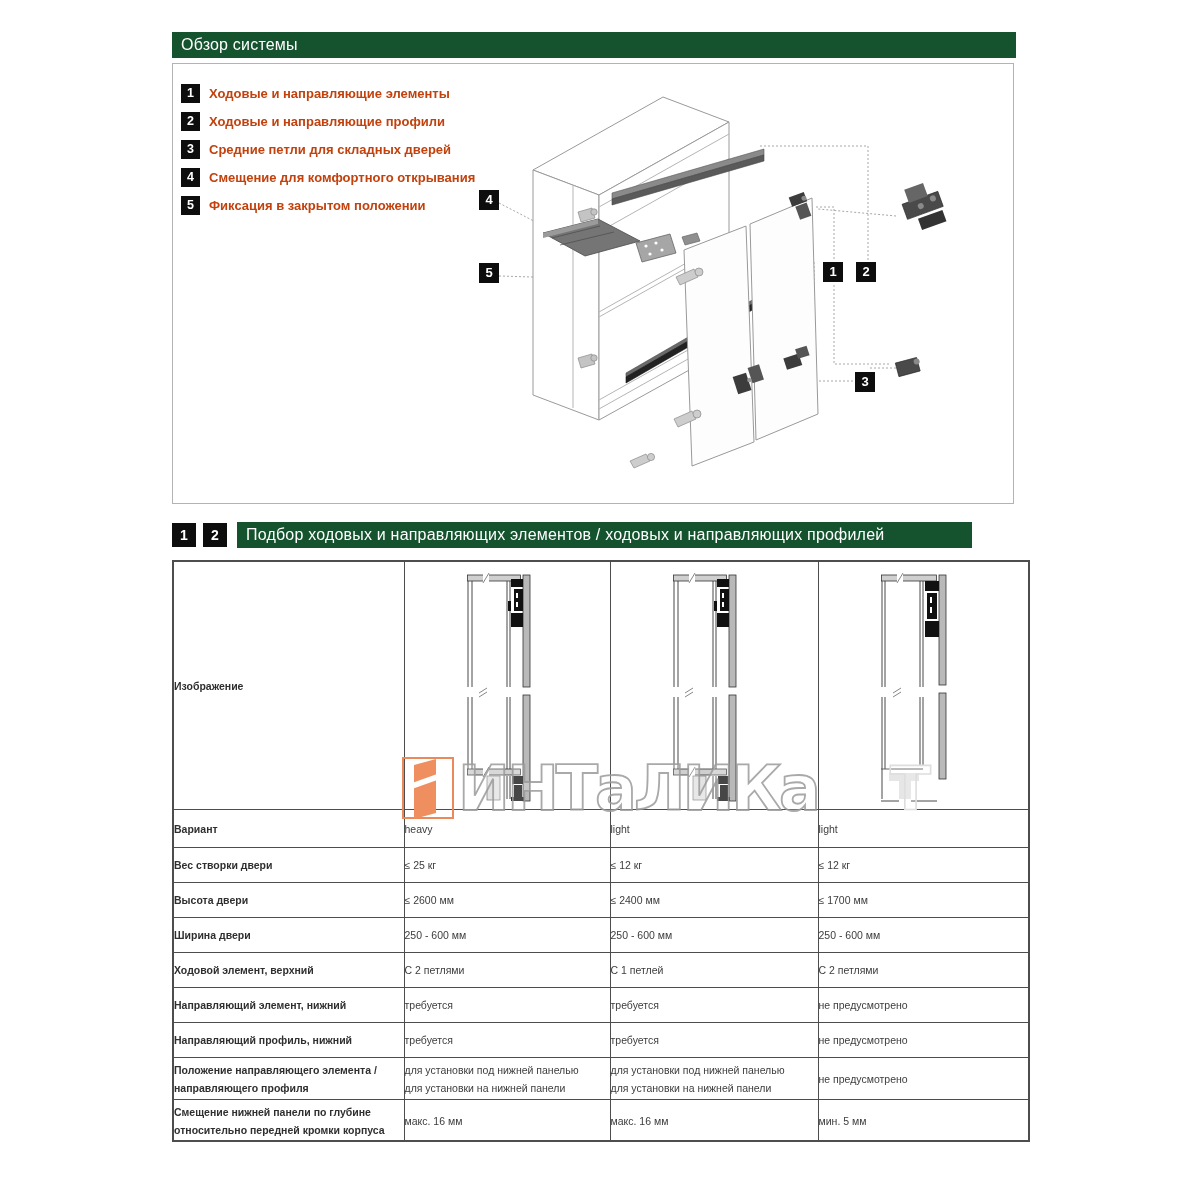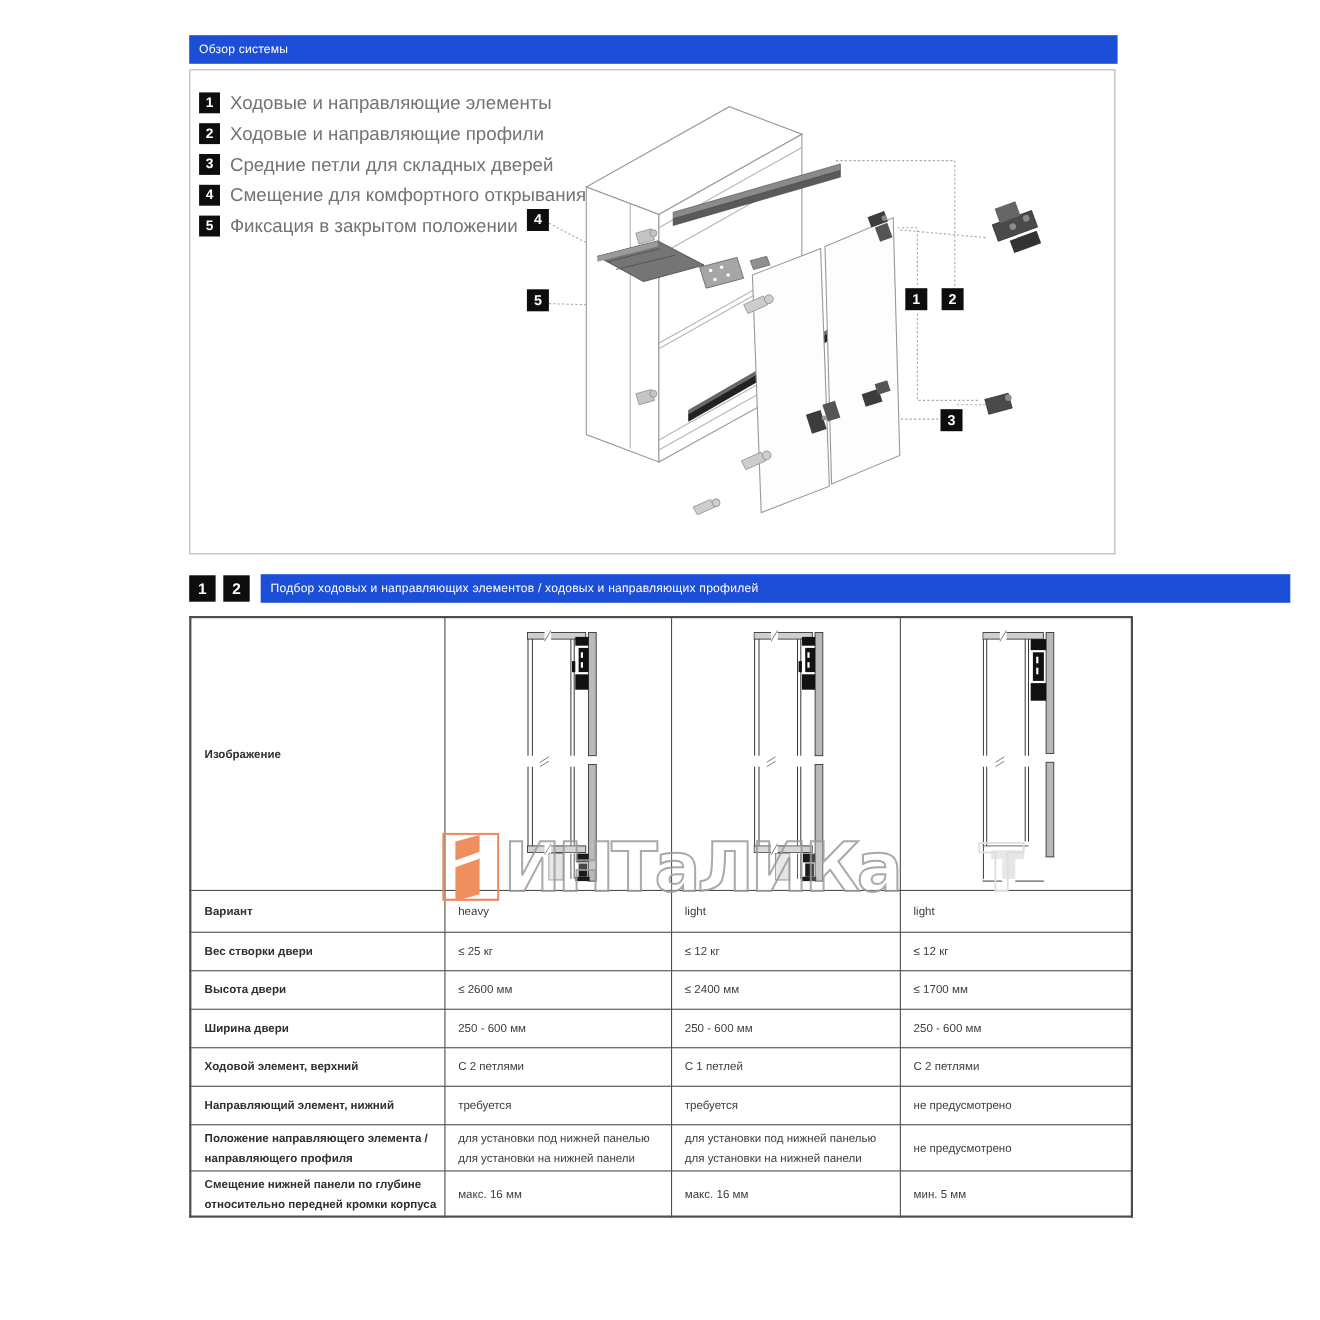--- a/index.html
+++ b/index.html
@@ -2,36 +2,36 @@
 <html><head>
 <meta charset="utf-8">
 <style>
   html,body{margin:0;padding:0;}
   body{
     width:1200px;height:1200px;position:relative;background:#ffffff;
     font-family:"Liberation Sans",sans-serif;color:#333;overflow:hidden;
   }
   .abs{position:absolute;}
   
-  .secbar{background:#1d4ed8;color:#fff;font-size:11px;line-height:26px;height:26px;
+  .secbar{background:#14532d;color:#fff;font-size:16px;line-height:26px;height:26px;
           padding-left:9px;box-sizing:border-box;letter-spacing:.2px;}
   
   .ovbox{border:1px solid #b3b3b3;box-sizing:border-box;background:#fff;}
   
   .legend-item{display:flex;align-items:center;margin-bottom:9px;height:19px;}
   .badge{background:#0d0d0d;color:#fff;font-weight:bold;text-align:center;
          display:inline-block;}
   .badge.s19{width:19px;height:19px;line-height:19px;font-size:12.5px;}
   .badge.s24{width:24px;height:24px;line-height:24px;font-size:14px;}
   .badge.diag{width:20px;height:20px;line-height:20px;font-size:13px;position:absolute;}
-  .legend-label{font-weight:normal;font-size:17px;margin-left:9px;color:#737373;white-space:nowrap;}
+  .legend-label{font-weight:bold;font-size:13px;margin-left:9px;color:#c2410c;white-space:nowrap;}
   
   table.spec{border-collapse:collapse;table-layout:fixed;width:856px;border:2px solid #4d4d4d;}
   table.spec td{border:1px solid #4d4d4d;vertical-align:middle;
-                padding:2px 6px 2px 12px;box-sizing:border-box;}
+                padding:2px 6px 2px 0;box-sizing:border-box;}
   .lbl{font-weight:bold;font-size:10.5px;color:#2f2f2f;white-space:pre-line;line-height:1.45;}
   .val{font-size:10.5px;color:#3d3d3d;white-space:pre-line;line-height:1.5;text-align:center;}
   td.imgcell{vertical-align:top;}
   td.imgcell svg{display:block;margin:8px 0 0 62px;}
   
   .wm{pointer-events:none;}
 </style>
 </head>
 <body>
 
@@ -165,21 +165,21 @@
 </svg>
 
 <div class="badge diag" style="left:479px;top:190px;">4</div>
 <div class="badge diag" style="left:479px;top:263px;">5</div>
 <div class="badge diag" style="left:823px;top:262px;">1</div>
 <div class="badge diag" style="left:856px;top:262px;">2</div>
 <div class="badge diag" style="left:855px;top:372px;">3</div>
 
 <div class="badge s24 abs" style="left:172px;top:523px;">1</div>
 <div class="badge s24 abs" style="left:203px;top:523px;">2</div>
-<div class="abs secbar" style="left:237px;top:522px;width:936px;">
+<div class="abs secbar" style="left:237px;top:522px;width:735px;">
   <span>Подбор ходовых и направляющих элементов / ходовых и направляющих профилей</span>
 </div>
 
 <table class="spec abs" style="left:172px;top:560px;">
   <colgroup>
       <col style="width:231px">
       <col style="width:206px">
       <col style="width:208px">
       <col style="width:211px">
     </colgroup>
@@ -334,20 +334,26 @@
     <td><span class="val">С 1 петлей</span></td>
     <td><span class="val">С 2 петлями</span></td>
   </tr>
   <tr style="height:35px">
     <td><span class="lbl">Направляющий элемент, нижний</span></td>
     <td><span class="val">требуется</span></td>
     <td><span class="val">требуется</span></td>
     <td><span class="val">не предусмотрено</span></td>
   </tr>
   <tr style="height:35px">
+    <td><span class="lbl">Направляющий профиль, нижний</span></td>
+    <td><span class="val">требуется</span></td>
+    <td><span class="val">требуется</span></td>
+    <td><span class="val">не предусмотрено</span></td>
+  </tr>
+  <tr style="height:35px">
     <td><span class="lbl">Положение направляющего элемента /
 направляющего профиля</span></td>
     <td><span class="val">для установки под нижней панелью
 для установки на нижней панели</span></td>
     <td><span class="val">для установки под нижней панелью
 для установки на нижней панели</span></td>
     <td><span class="val">не предусмотрено</span></td>
   </tr>
   <tr style="height:30px">
     <td><span class="lbl">Смещение нижней панели по глубине

